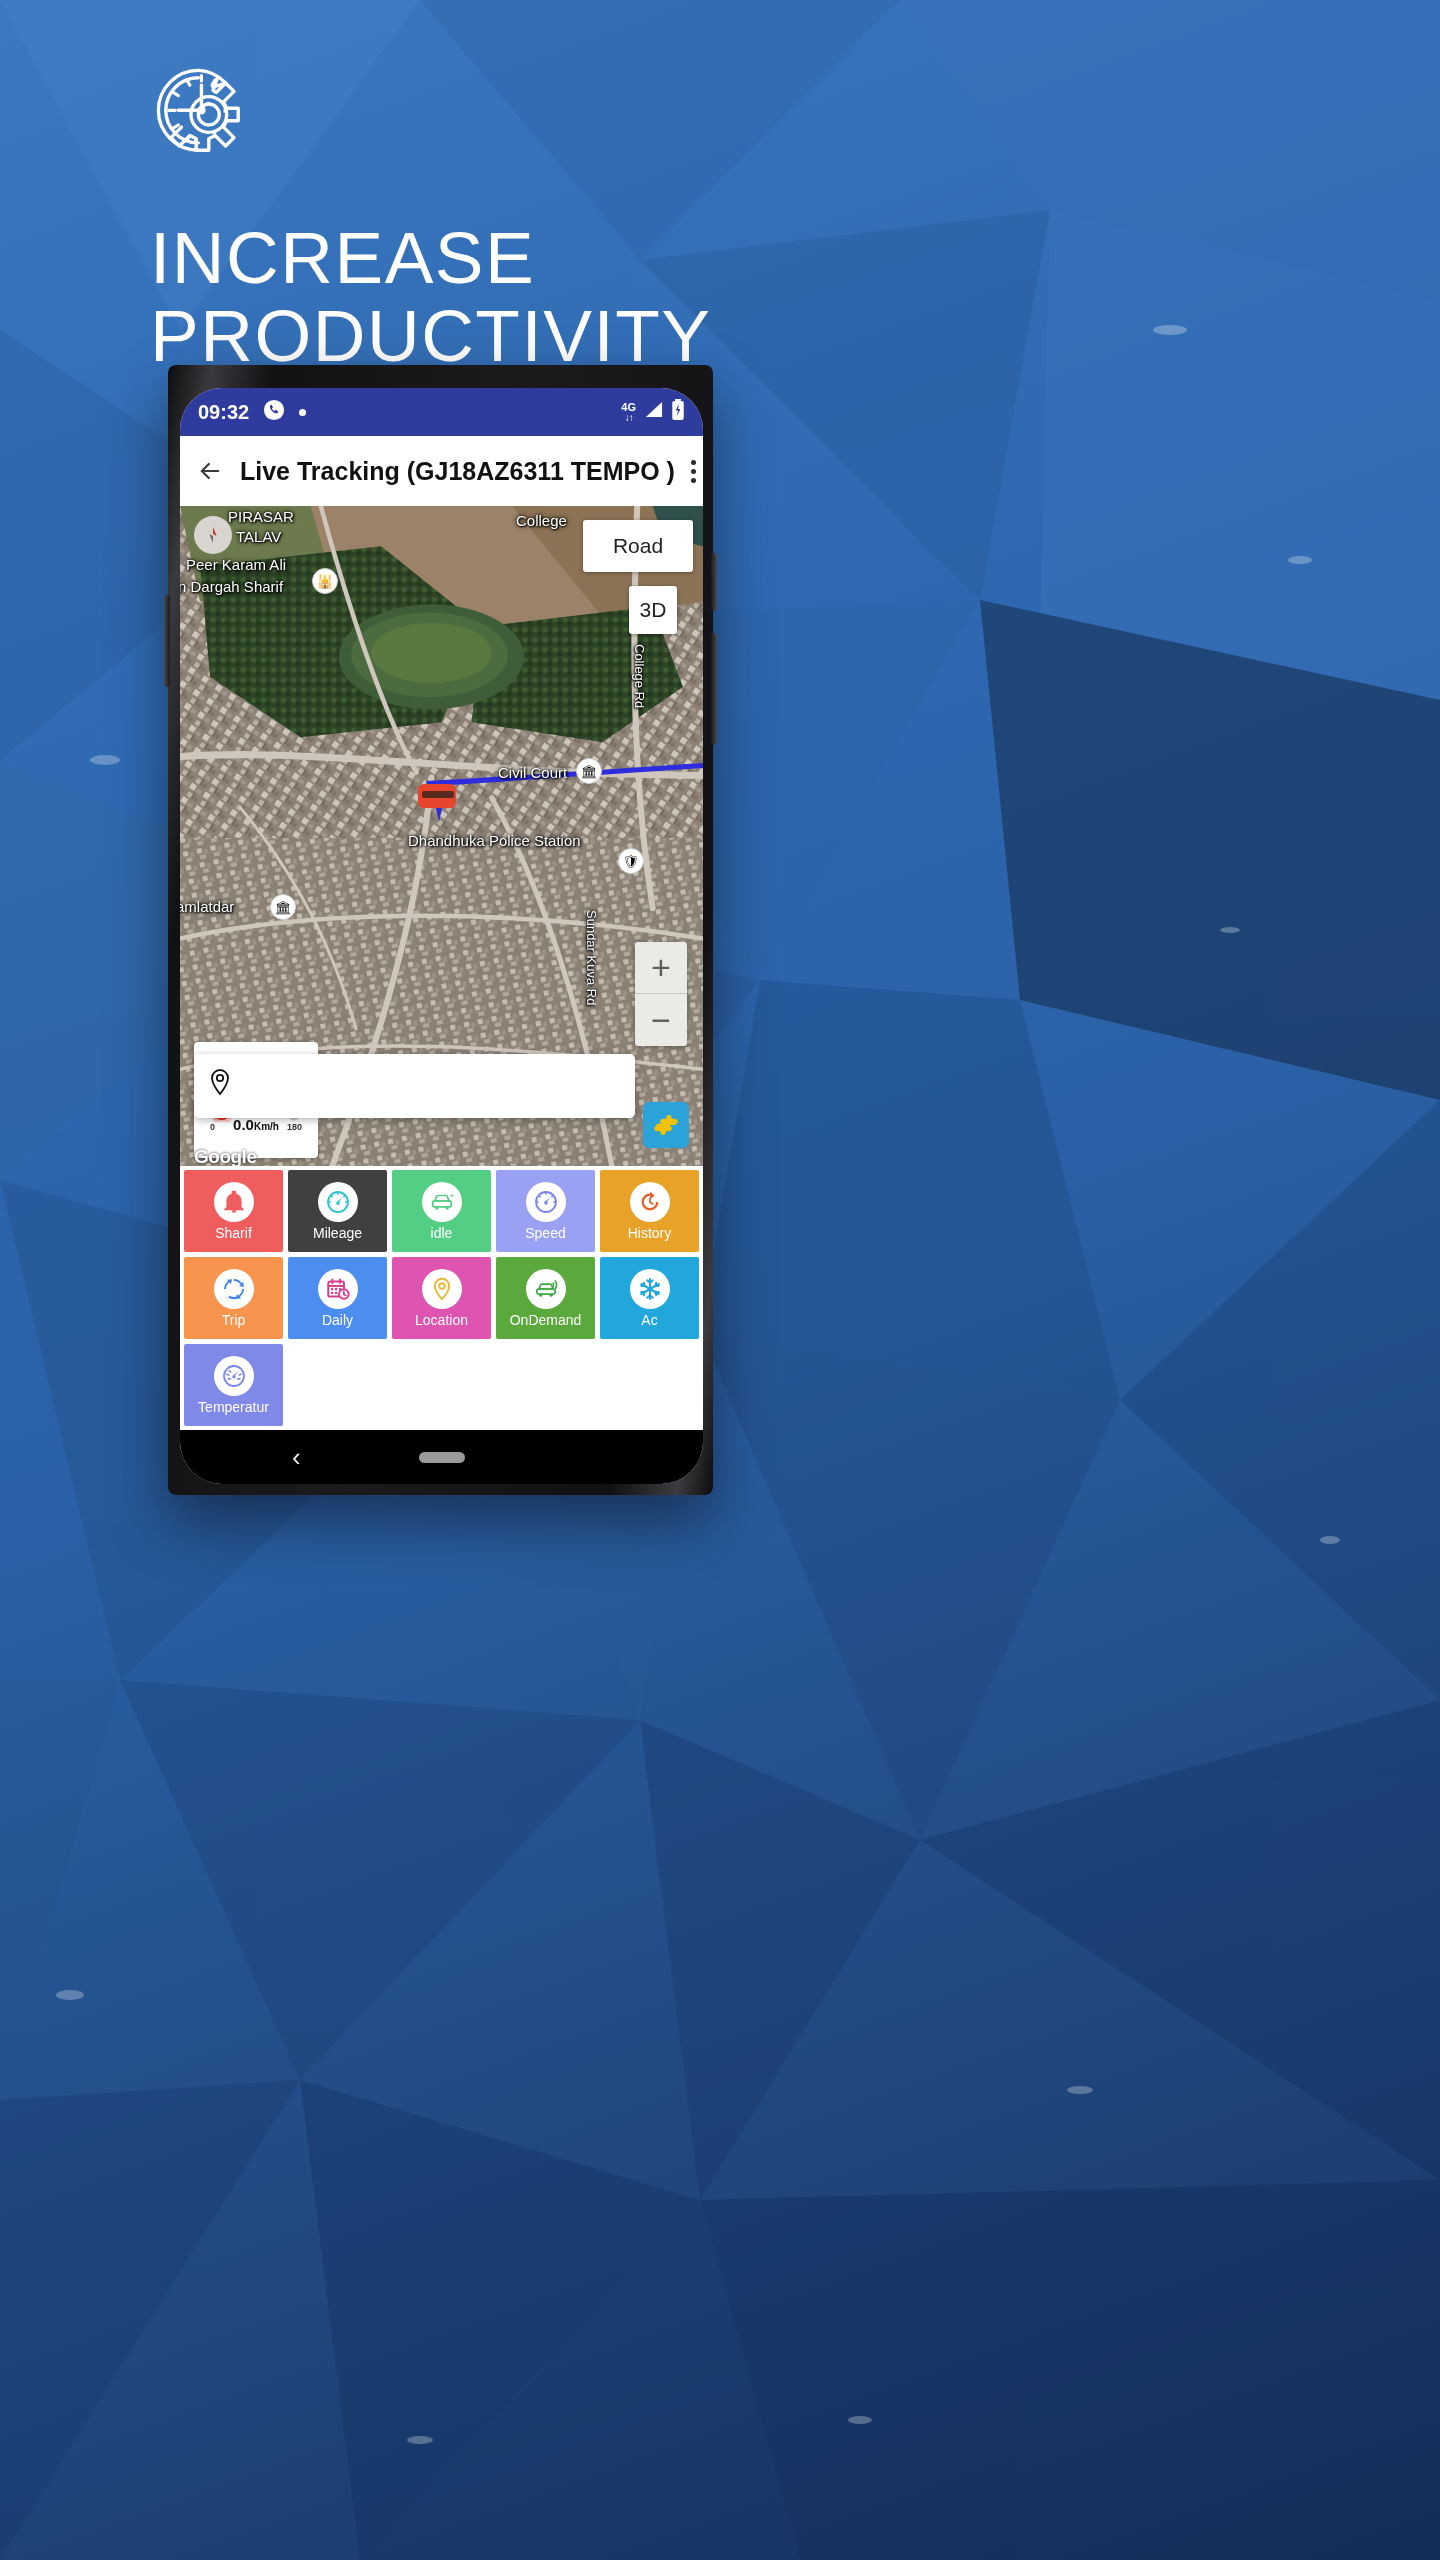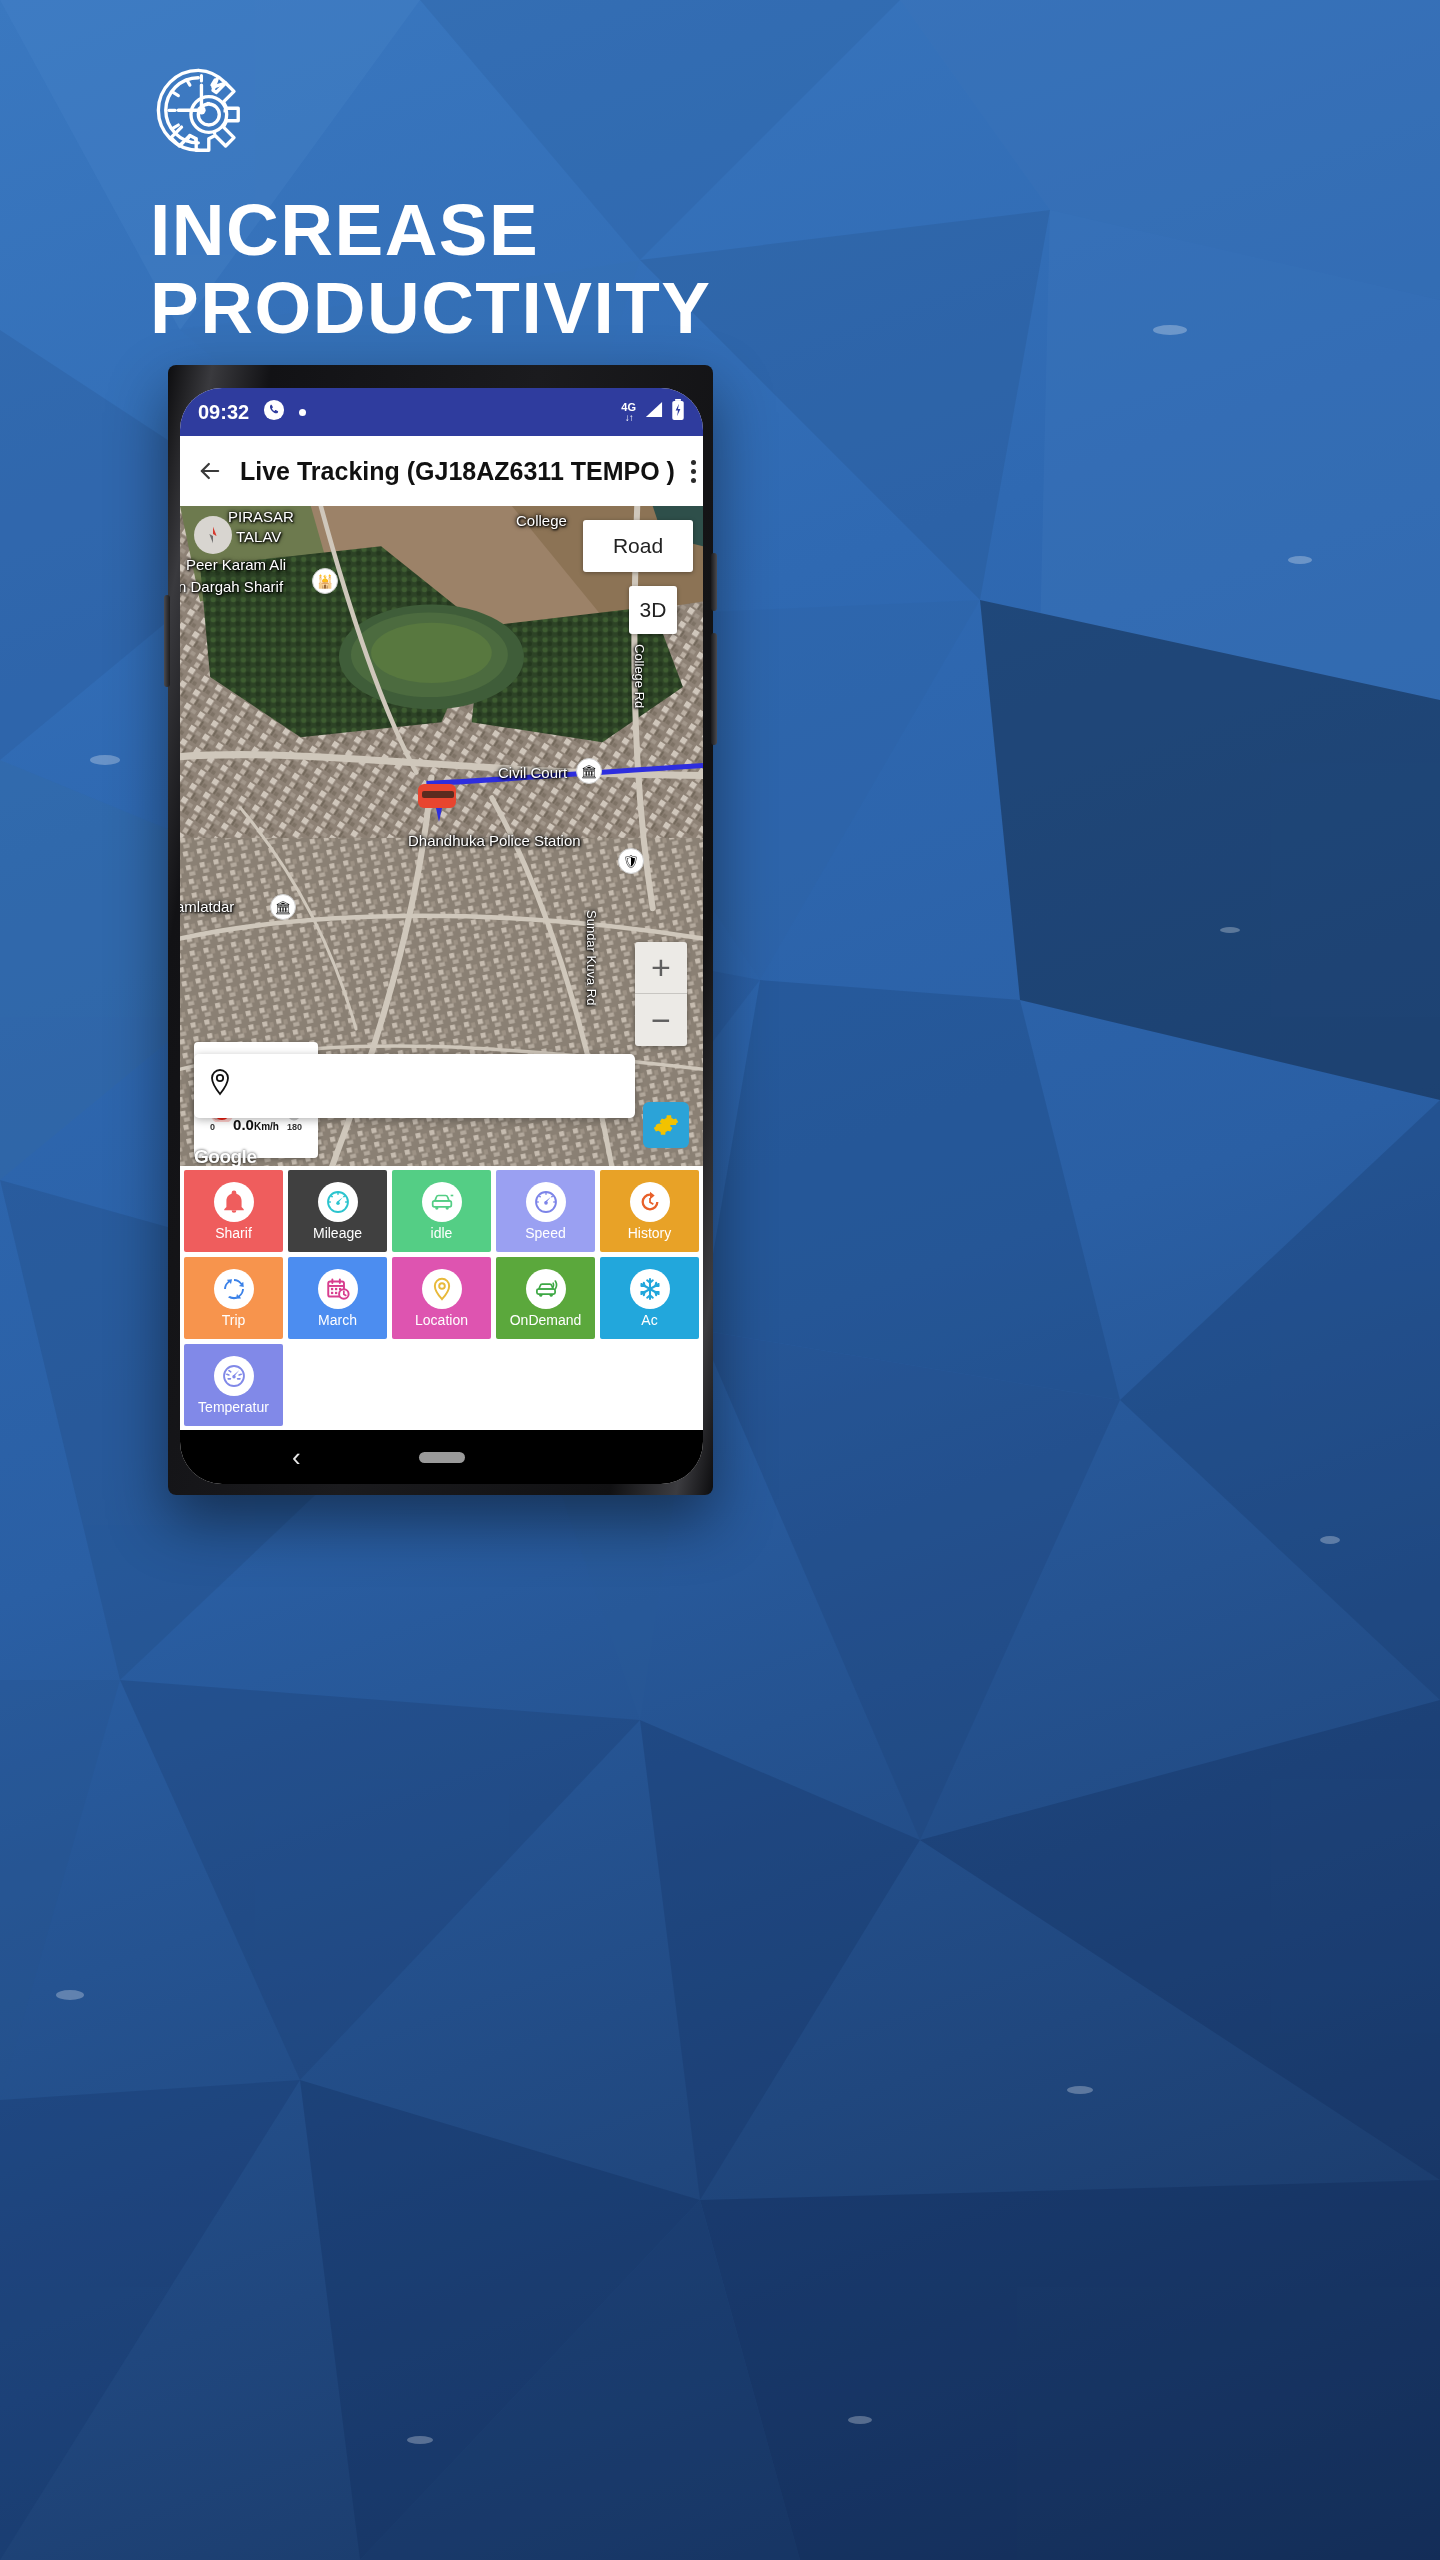--- a/index.html
+++ b/index.html
@@ -16,24 +16,24 @@
     background:
       linear-gradient(160deg,#3A78C0 0%,#2F69B2 28%,#2A5FA4 52%,#20477E 78%,#17325C 100%);
     overflow:hidden;
   }
   .bg svg { position:absolute; inset:0; width:100%; height:100%; }
 
   
   .hero { position:absolute; left:150px; top:62px; width:900px; }
   .logo-icon { width:105px; height:105px; }
   .headline {
-    margin-top:24px;
+    margin-top:52px;
     color:#fff;
     font-size:73px;
-    font-weight:bold;
+    font-weight:normal;
     line-height:1.07;
     letter-spacing:1.5px;
   }
   .headline span { display:block; }
 
   
   .phone {
     position:absolute; left:168px; top:365px;
     width:545px; height:1130px;
     border-radius:8px;
@@ -518,21 +518,21 @@
                   <rect x="5.5" y="11" width="2.1" height="2.1"></rect>
                   <rect x="9.2" y="11" width="2.1" height="2.1"></rect>
                   <rect x="12.9" y="11" width="2.1" height="2.1"></rect>
                   <rect x="5.5" y="14.6" width="2.1" height="2.1"></rect>
                   <rect x="9.2" y="14.6" width="2.1" height="2.1"></rect>
                 </g>
                 <circle cx="17.4" cy="16.6" r="4.4" fill="#fff" stroke="currentColor" stroke-width="1.8"></circle>
                 <path d="M17.4 14.2v2.6l1.8 1.1" fill="none" stroke="currentColor" stroke-width="1.6" stroke-linecap="round"></path>
               </svg>
             </div>
-            <div class="lbl">March</div>
+            <div class="lbl">Daily</div>
           </div>
           <div class="tile" style="background: rgb(222, 84, 176);">
             <div class="circ">
               <svg width="26" height="26" viewBox="0 0 24 24" fill="#E8B93A" style="color:#E8B93A">
                 <path d="M12 2.6a6.6 6.6 0 0 0-6.6 6.6c0 4.9 6.6 12.2 6.6 12.2s6.6-7.3 6.6-12.2A6.6 6.6 0 0 0 12 2.6z" fill="none" stroke="currentColor" stroke-width="1.8"></path>
                 <circle cx="12" cy="9.2" r="2.6" fill="none" stroke="currentColor" stroke-width="1.8"></circle>
               </svg>
             </div>
             <div class="lbl">Location</div>
           </div>

